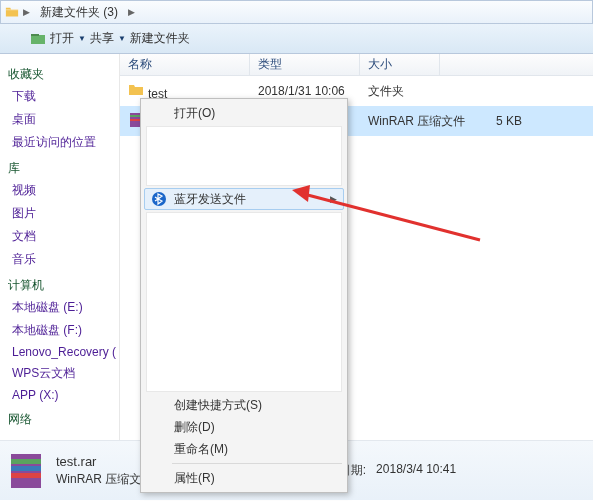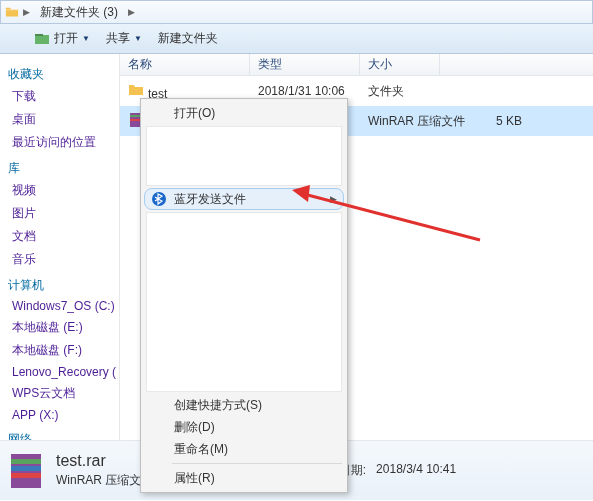--- a/index.html
+++ b/index.html
@@ -1,50 +1,50 @@
 <!DOCTYPE html>
 <html><head>
 <meta charset="utf-8">
 <style>
 *{margin:0;padding:0;box-sizing:border-box;font-family:"Microsoft YaHei","Segoe UI",sans-serif;font-size:12px;color:#333}
 body{width:593px;height:501px;background:#fff;overflow:hidden;position:relative}
 .addr{height:24px;background:linear-gradient(#fafcfe,#e9f1fa);border:1px solid #b8c8dc;display:flex;align-items:center;padding:0 4px;gap:4px}
 .addr .nav-ico{width:14px;height:14px;display:inline-block}
 .addr .crumb{padding:18px 6px}
 .addr .sep{color:#666;font-size:9px}
-.tool{height:30px;background:linear-gradient(#eaf3fb,#d9e8f5);border-bottom:1px solid #b8c8dc;display:flex;align-items:center;padding:0 8px;gap:16px}
+.tool{height:30px;background:linear-gradient(#eaf3fb,#d9e8f5);border-bottom:1px solid #b8c8dc;display:flex;align-items:center;padding:0 16px;gap:4px}
 .tool .btn{display:flex;align-items:center;gap:4px;color:#1a3e6e}
 .tool .open-ico{width:16px;height:16px}
 .tool .arr{font-size:8px;color:#1a3e6e}
 .main{display:flex;height:386px}
 .side{width:120px;border-right:1px solid #e8e8e8;padding:6px 0 6px 8px;overflow:hidden}
-.side .grp{color:#0369a1;margin:6px 0 2px}
+.side .grp{color:#14532d;margin:6px 0 2px}
 .side .itm{padding:3px 0 3px 4px;color:#4c1d95;white-space:nowrap}
 .content{flex:1;position:relative}
 .hdr{height:22px;background:linear-gradient(#fdfdfd,#f0f3f7);border-bottom:1px solid #e1e6ec;display:flex;align-items:flex-start}
 .hdr .col{border-right:1px solid #e1e6ec;padding:0 8px;height:100%;display:flex;align-items:center;color:#2a4a7a}
 .c-name{width:130px}.c-date{width:110px}.c-type{width:110px}.c-size{width:80px}
 .rows .row{display:flex;align-items:center;height:30px}
 .rows .row.sel{background:#cde8ff}
 .rows .cell{padding:0 8px;overflow:hidden;white-space:nowrap}
 .c-size-cell{text-align:right;width:60px}
 .ico-folder{width:16px;height:16px;display:inline-block;margin-right:4px}
 .ico-rar{width:16px;height:16px;display:inline-block;margin-right:4px}
 .ctx{position:absolute;left:140px;top:98px;width:208px;background:#f4f4f4;border:1px solid #bfbfbf;box-shadow:2px 2px 6px rgba(0,0,0,0.25);padding:3px}
 .ctx .mi{height:22px;display:flex;align-items:center;padding:0 22px 0 30px;position:relative}
-.ctx .mi.hi{background:#e5f0fb;border:1px solid #a7cdf0;border-radius:8px;padding:0 21px 0 29px}
+.ctx .mi.hi{background:#e5f0fb;border:1px solid #a7cdf0;border-radius:2px;padding:0 21px 0 29px}
 .ctx .mi .sub-arr{position:absolute;right:6px;font-size:9px;color:#555}
 .ctx .sep-h{height:1px;background:#d9d9d9;margin:3px 2px 3px 28px}
 .ctx .white{background:#fff;margin:2px;height:60px;border:1px solid #e8e8e8}
 .ctx .bt-ico{position:absolute;left:6px;width:16px;height:16px}
 .status{height:60px;border-top:1px solid #e3e8ee;background:linear-gradient(#f4f8fc,#e9f1f9);display:flex;align-items:center;padding:6px;gap:10px}
 .status .big-ico{width:40px;height:40px}
 .status .meta{display:flex;flex-direction:column;gap:2px}
 .status .meta .ln{display:flex;gap:10px;color:#555}
-.status .fname{color:#333;font-size:16px}
+.status .fname{color:#333;font-size:13px}
 .arrow-annot{position:absolute;left:290px;top:160px;pointer-events:none}
 svg{display:block}
 </style>
 </head>
 <body>
 
 <div class="addr">
   <span class="nav-ico">
     <svg viewBox="0 0 16 16">
         <path fill="#f3c250" d="M1 3h5l1 2h8v8H1z"></path>
@@ -83,21 +83,20 @@
     <div class="grp">收藏夹</div>
     <div class="itm">下载</div>
     <div class="itm">桌面</div>
     <div class="itm">最近访问的位置</div>
     <div class="grp">库</div>
     <div class="itm">视频</div>
     <div class="itm">图片</div>
     <div class="itm">文档</div>
     <div class="itm">音乐</div>
     <div class="grp">计算机</div>
-    <div class="itm">Windows7_OS (C:)</div>
     <div class="itm">本地磁盘 (E:)</div>
     <div class="itm">本地磁盘 (F:)</div>
     <div class="itm">Lenovo_Recovery (</div>
     <div class="itm">WPS云文档</div>
     <div class="itm">APP (X:)</div>
     <div class="grp">网络</div>
   </div>
 
   <div class="content">
     <div class="hdr">

